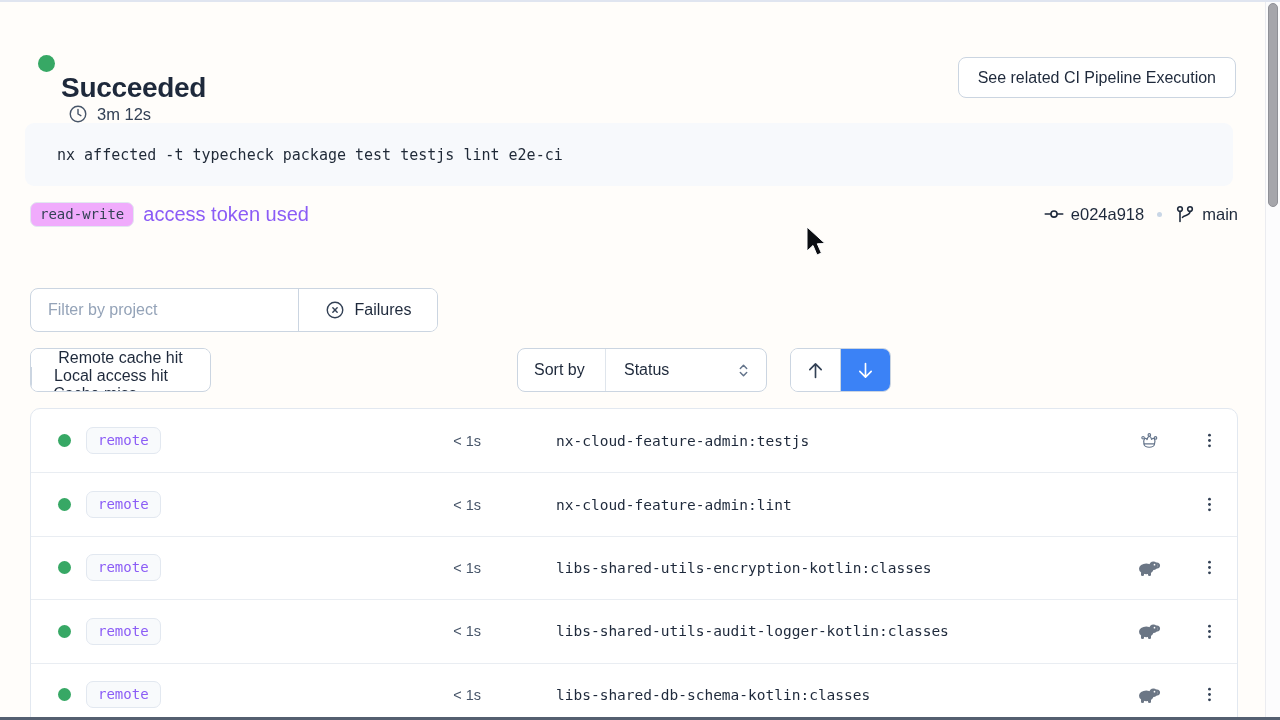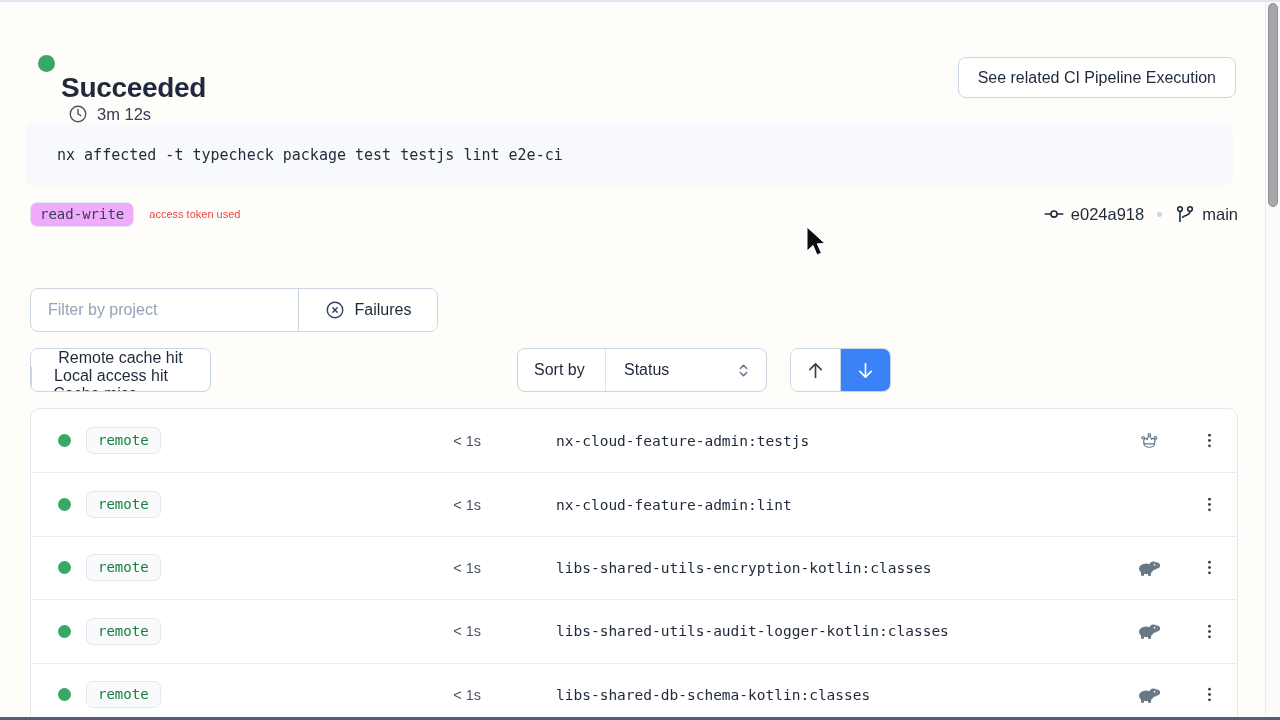--- a/index.html
+++ b/index.html
@@ -40,21 +40,21 @@
     background:#f7f9fc; border-radius:9px; display:flex; align-items:center;
   }
   .cmd-text { margin-left:32px; font-size:15px; color:#1f2937; }
 
   
   .token-row { position:absolute; top:199px; left:30px; right:42px; height:30px; display:flex; align-items:center; }
   .token-badge {
     font-size:14px; color:#334155; background:#f0abfc; border:1px solid #e2e8f0;
     border-radius:7px; padding:3px 9px 4px;
   }
-  .token-text { font-size:11px; color:#ef4444; margin-left:15px; }
+  .token-text { font-size:20px; color:#8b5cf6; margin-left:9px; }
   .vcs { margin-left:auto; display:flex; align-items:center; font-size:16.5px; color:#1e293b; }
   .vcs svg { width:20px; height:20px; color:#1e293b; }
   .vcs .vtext { margin-left:7px; }
 
   
   .cursor { position:absolute; left:805px; top:226px; z-index:60; }
 
   
   .filter-group {
     position:absolute; top:288px; left:30px; height:44px; display:flex;
@@ -106,21 +106,21 @@
 
   
   .task-list {
     position:absolute; top:408px; left:30px; width:1208px; height:330px;
     background:#fff; border:1px solid #e2e8f0; border-radius:10px; overflow:hidden;
   }
   .row { position:relative; height:63.4px; display:flex; align-items:center; padding-left:27px; }
   .row + .row { border-top:1px solid #e9edf2; }
   .rdot { width:13px; height:13px; border-radius:50%; background:#37a865; flex:0 0 auto; }
   .rbadge {
-    margin-left:15px; font-size:14px; color:#15803d; background:#f8fafc;
+    margin-left:15px; font-size:14px; color:#8b5cf6; background:#f8fafc;
     border:1px solid #e2e8f0; border-radius:7px; padding:4px 11px 5px;
   }
   .rdur { position:absolute; left:250px; width:200px; text-align:right; font-size:14.5px; color:#475569; }
   .rname { position:absolute; left:525px; font-size:14.5px; color:#1e293b; cursor:pointer; }
   .rtool { position:absolute; left:1098px; width:40px; display:flex; justify-content:center; color:#6b7685; }
   .rtool svg { width:24px; height:20px; }
   .rkebab { position:absolute; left:1158px; width:40px; height:40px; background:transparent; border:none; display:flex; align-items:center; justify-content:center; cursor:pointer; color:#334155; }
   .rkebab svg { width:19px; height:19px; }
 </style>
 </head>

